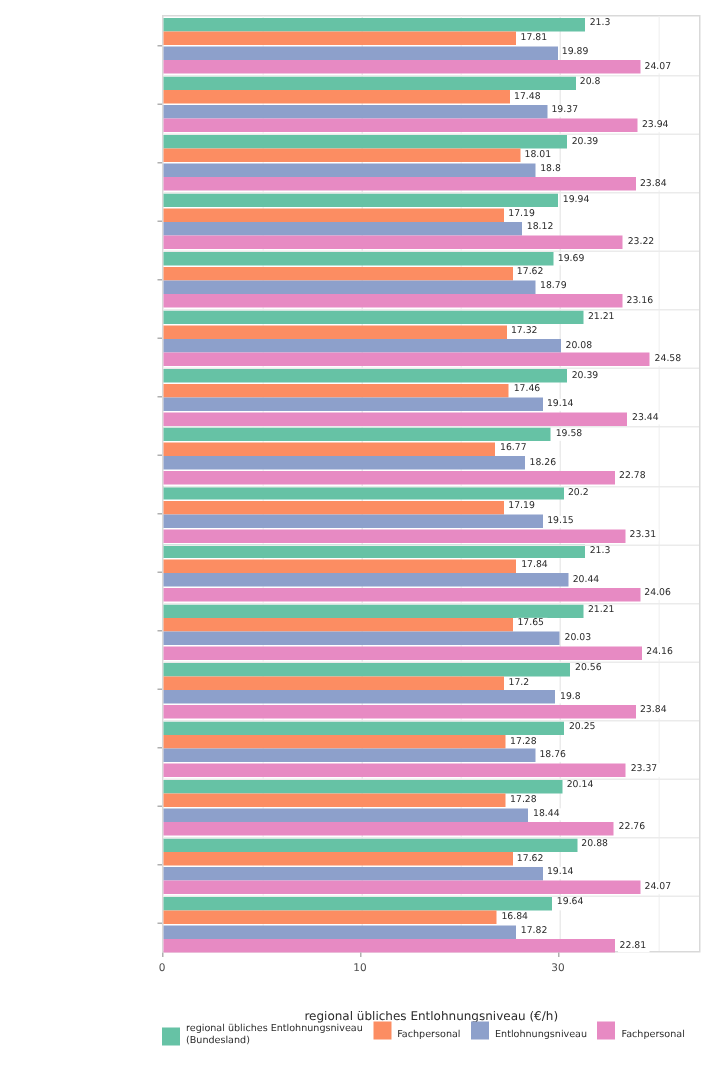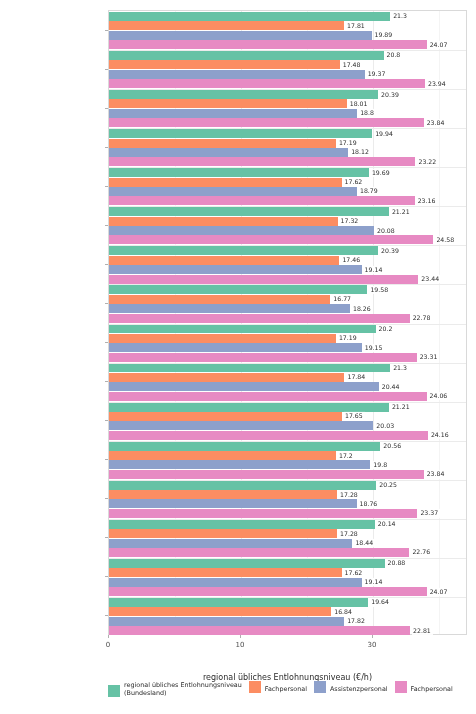--- a/index.html
+++ b/index.html
@@ -309,20 +309,20 @@
         <span class="swatch" style="background: rgb(102, 194, 165);"></span>
         <span class="lgtext">regional übliches Entlohnungsniveau
 (Bundesland)</span>
       </div>
       <div class="lgitem">
         <span class="swatch" style="background: rgb(252, 141, 98);"></span>
         <span class="lgtext">Fachpersonal</span>
       </div>
       <div class="lgitem">
         <span class="swatch" style="background: rgb(141, 160, 203);"></span>
-        <span class="lgtext">Assistenzpersonal</span>
+        <span class="lgtext">Entlohnungsniveau</span>
       </div>
       <div class="lgitem">
         <span class="swatch" style="background: rgb(231, 138, 195);"></span>
         <span class="lgtext">Fachpersonal</span>
       </div>
     </div>
 </div>
 
 </body></html>

